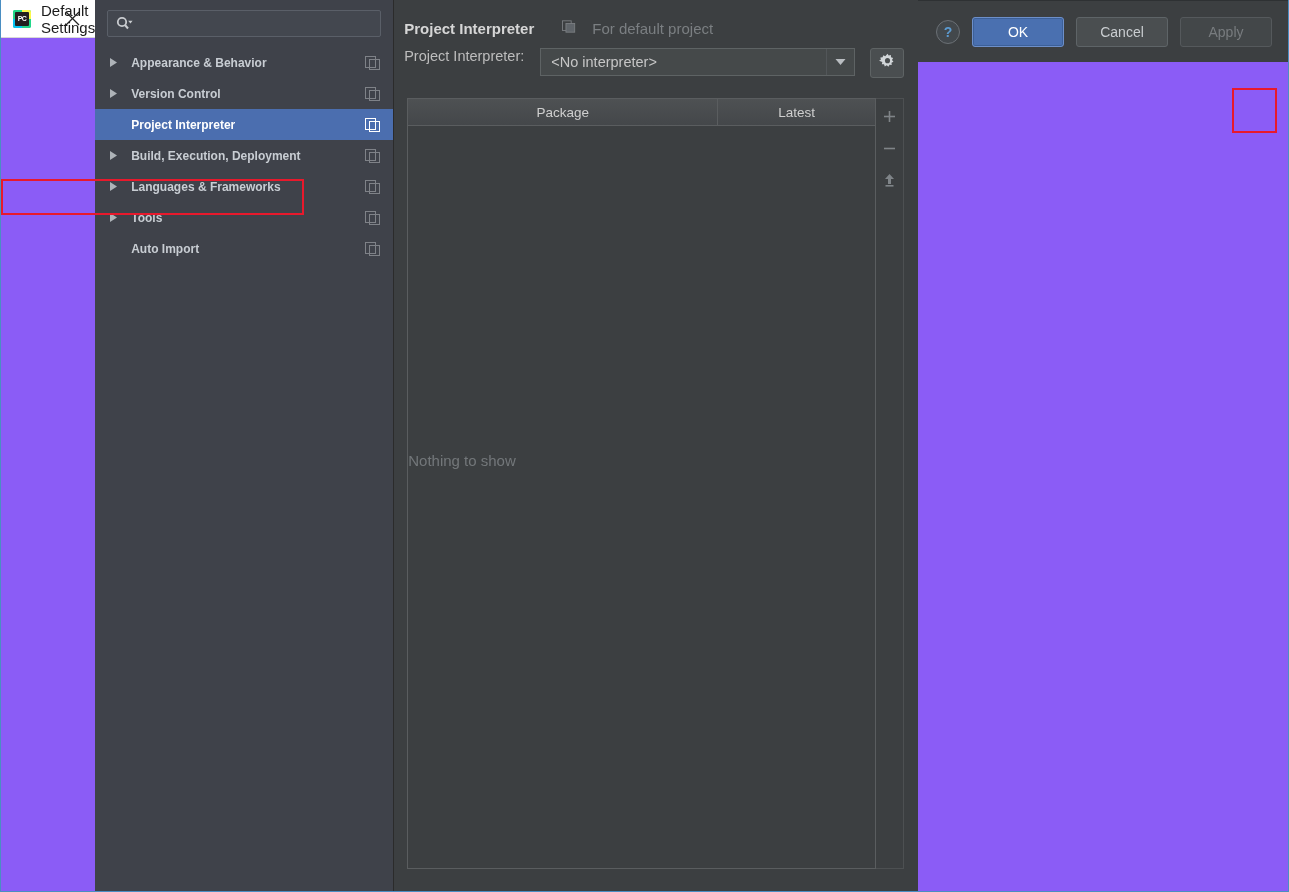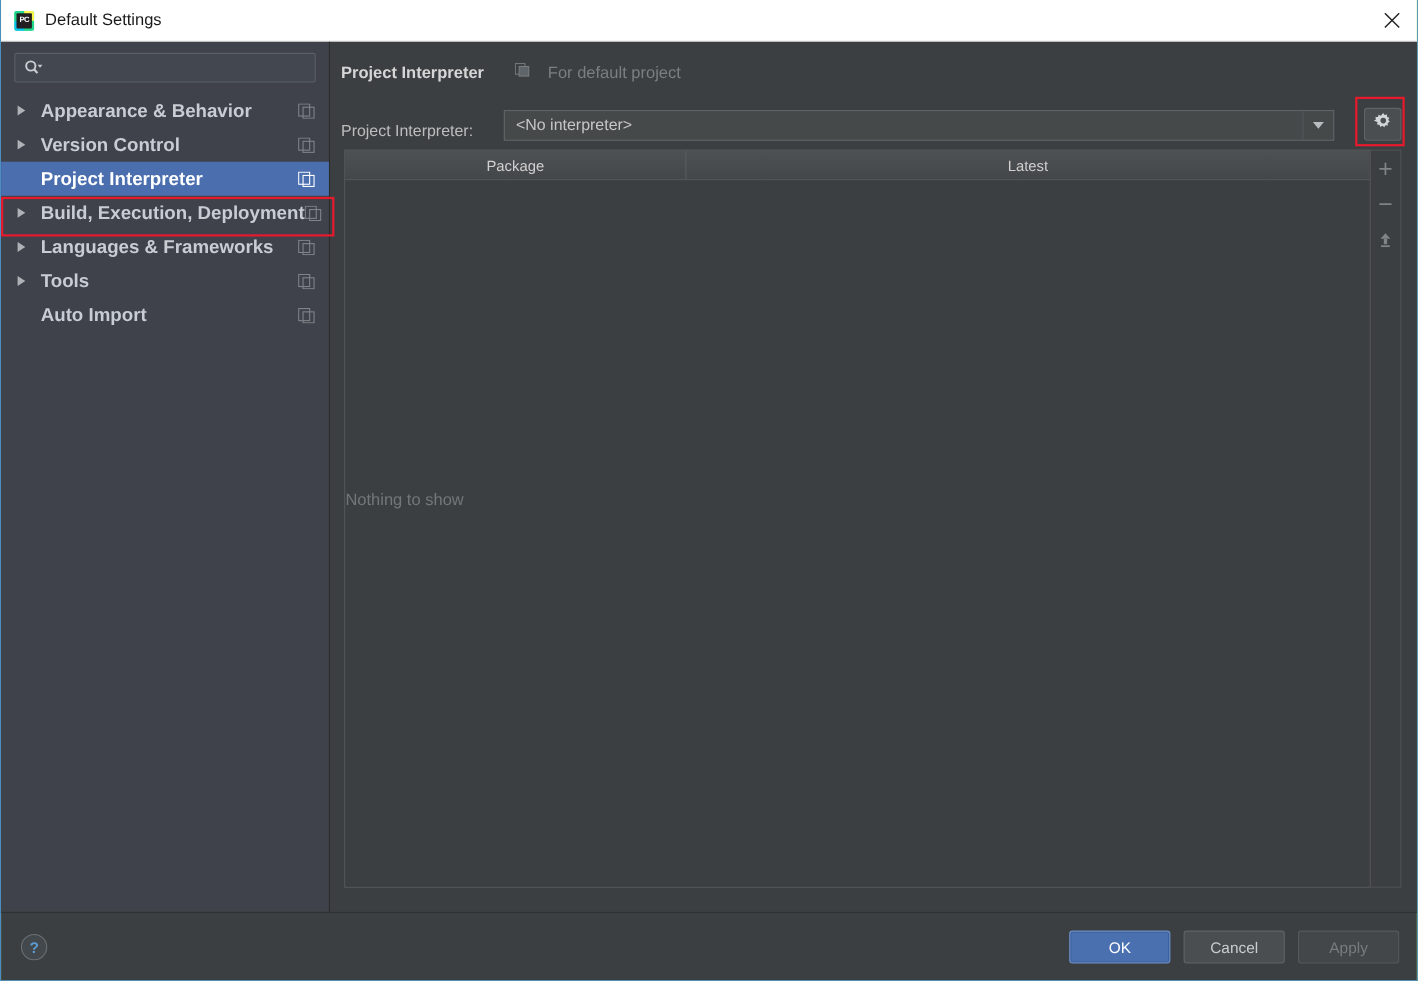--- a/index.html
+++ b/index.html
@@ -5,25 +5,25 @@
   * { box-sizing: border-box; margin: 0; padding: 0; }
   html, body {
     width: 1289px; height: 892px;
     background: #3c3f41;
     font-family: "Liberation Sans", sans-serif;
     overflow: hidden;
   }
   #app {
     position: relative;
     width: 1289px; height: 892px;
-    background: #bef264;
+    background: #8b5cf6;
     border: 1px solid #4a8ec2;
     border-top: none;
     display: flex;
-    flex-direction: column;
+    flex-direction: row;
   }
 
   
   .titlebar {
     height: 38px;
     background: #ffffff;
     display: flex;
     align-items: center;
     flex: 0 0 38px;
     border-bottom: 1px solid #d8d8d8;
@@ -119,21 +119,21 @@
     cursor: default;
   }
   .tree-item .arrow {
     width: 22px;
     flex: 0 0 22px;
     margin-left: 14px;
     display: flex; align-items: center; justify-content: flex-start;
   }
   .tree-item .label {
     color: #c8cdd3;
-    font-size: 17px;
+    font-size: 12px;
     font-weight: bold;
     font-family: "Liberation Sans", sans-serif;
     white-space: nowrap;
     flex: 1 1 auto;
   }
   .tree-item.no-arrow .arrow { visibility: hidden; }
   .tree-item.selected {
     background: #4b6eaf;
   }
   .tree-item.selected .label { color: #ffffff; }
@@ -178,25 +178,25 @@
     gap: 16px;
   }
   .scope-note .txt {
     font-size: 15px;
     color: #7b7f82;
     font-family: "Liberation Sans", sans-serif;
   }
 
   .interp-row {
     display: flex;
-    align-items: flex-end;
+    align-items: flex-start;
     padding: 0 14px 0 10px;
     height: 42px;
     flex: 0 0 42px;
-    gap: 16px;
+    gap: 4px;
   }
   .interp-label {
     font-size: 14.5px;
     color: #bdbdbd;
     font-family: "Liberation Sans", sans-serif;
     margin-right: 12px;
     white-space: nowrap;
   }
   .combo {
     flex: 1 1 auto;

